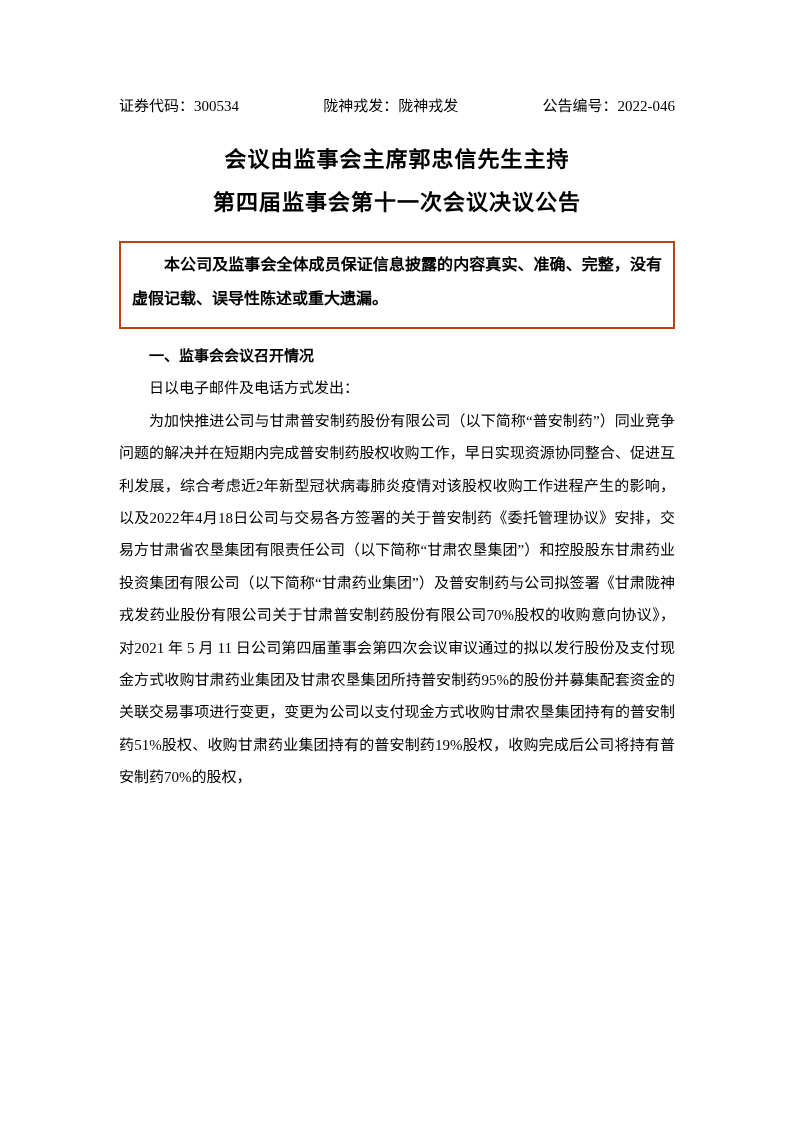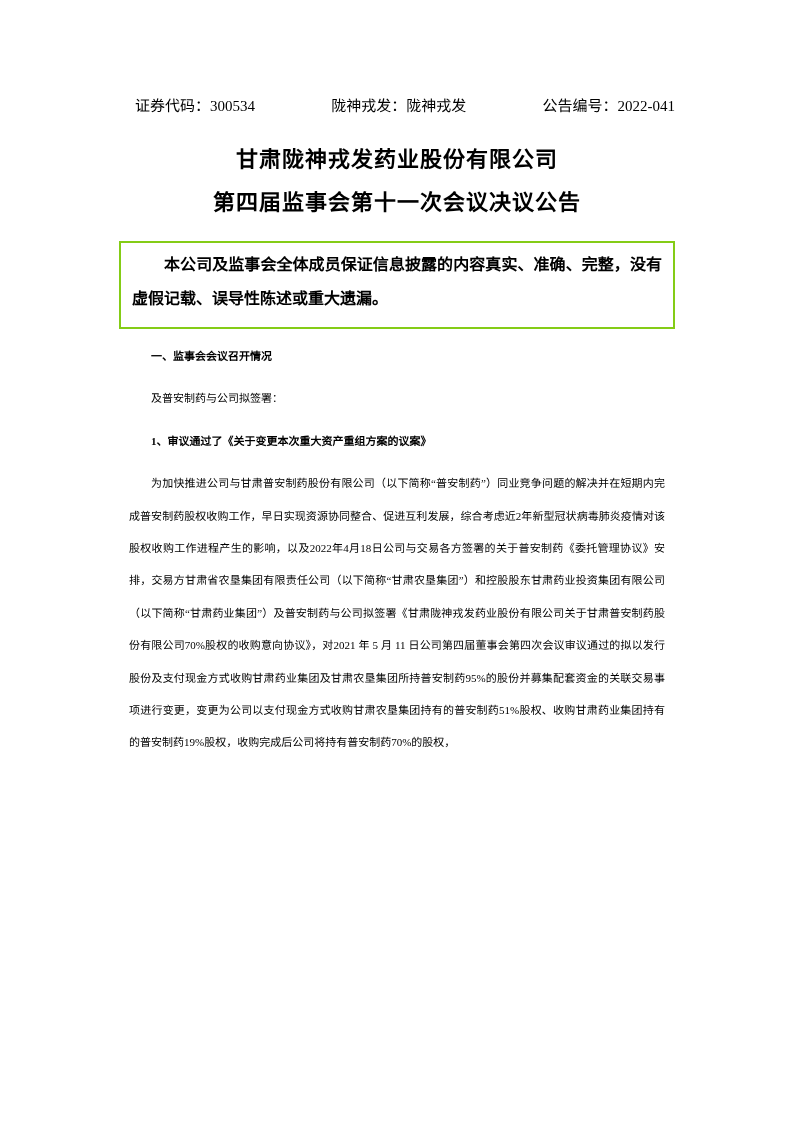--- a/index.html
+++ b/index.html
@@ -19,86 +19,84 @@
     padding: 97px 118px 0 119px;
     overflow: hidden;
   }
   .header-row {
     display: flex;
     justify-content: space-between;
     align-items: baseline;
     font-size: 15px;
     line-height: 18px;
     white-space: nowrap;
-    margin-left: 16px;
   }
   .title-company {
     margin: 33px 0 0 0;
     font-size: 22px;
     font-weight: bold;
     text-align: center;
     letter-spacing: 1px;
     line-height: 24px;
   }
   .title-meeting {
     margin: 19px 0 14px 0;
     font-size: 22px;
     font-weight: bold;
     text-align: center;
     letter-spacing: 1px;
     line-height: 24px;
   }
   .statement-box {
     margin-top: 26px;
-    border: 2px solid #84cc16;
+    border: 2px solid #c2410c;
     padding: 5px 11px 11px 11px;
     box-sizing: border-box;
   }
   .statement-box p {
     margin: 0;
     font-size: 16px;
     font-weight: bold;
     line-height: 34px;
     text-indent: 2em;
     text-align: justify;
   }
   .doc-body {
     margin-top: 11px;
   }
   .doc-body p {
-    margin: 10px;
-    font-size: 11px;
+    margin: 0;
+    font-size: 15px;
     line-height: 32.4px;
     text-indent: 2em;
     text-align: justify;
   }
   .doc-body p.heading {
     font-weight: bold;
     text-align: left;
   }
 </style>
 </head>
 <body>
 
 <div class="page">
 
   <div class="header-row">
     <span>证券代码：300534</span>
     <span>陇神戎发：陇神戎发</span>
-    <span>公告编号：2022-041</span>
+    <span>公告编号：2022-046</span>
   </div>
 
-  <h1 class="title-company">甘肃陇神戎发药业股份有限公司</h1>
+  <h1 class="title-company">会议由监事会主席郭忠信先生主持</h1>
 
   <h2 class="title-meeting">第四届监事会第十一次会议决议公告</h2>
 
   <div class="statement-box">
     <p>本公司及监事会全体成员保证信息披露的内容真实、准确、完整，没有虚假记载、误导性陈述或重大遗漏。</p>
   </div>
 
   <div class="doc-body">
     <p class="heading">一、监事会会议召开情况</p>
-    <p class="para">及普安制药与公司拟签署：</p>
-    <p class="heading">1、审议通过了《关于变更本次重大资产重组方案的议案》</p>
+    <p class="para">日以电子邮件及电话方式发出：</p>
     <p class="para">为加快推进公司与甘肃普安制药股份有限公司（以下简称“普安制药”）同业竞争问题的解决并在短期内完成普安制药股权收购工作，早日实现资源协同整合、促进互利发展，综合考虑近2年新型冠状病毒肺炎疫情对该股权收购工作进程产生的影响，以及2022年4月18日公司与交易各方签署的关于普安制药《委托管理协议》安排，交易方甘肃省农垦集团有限责任公司（以下简称“甘肃农垦集团”）和控股股东甘肃药业投资集团有限公司（以下简称“甘肃药业集团”）及普安制药与公司拟签署《甘肃陇神戎发药业股份有限公司关于甘肃普安制药股份有限公司70%股权的收购意向协议》，对2021 年 5 月 11 日公司第四届董事会第四次会议审议通过的拟以发行股份及支付现金方式收购甘肃药业集团及甘肃农垦集团所持普安制药95%的股份并募集配套资金的关联交易事项进行变更，变更为公司以支付现金方式收购甘肃农垦集团持有的普安制药51%股权、收购甘肃药业集团持有的普安制药19%股权，收购完成后公司将持有普安制药70%的股权，</p>
   </div>
 
 </div>
 
 </body></html>

